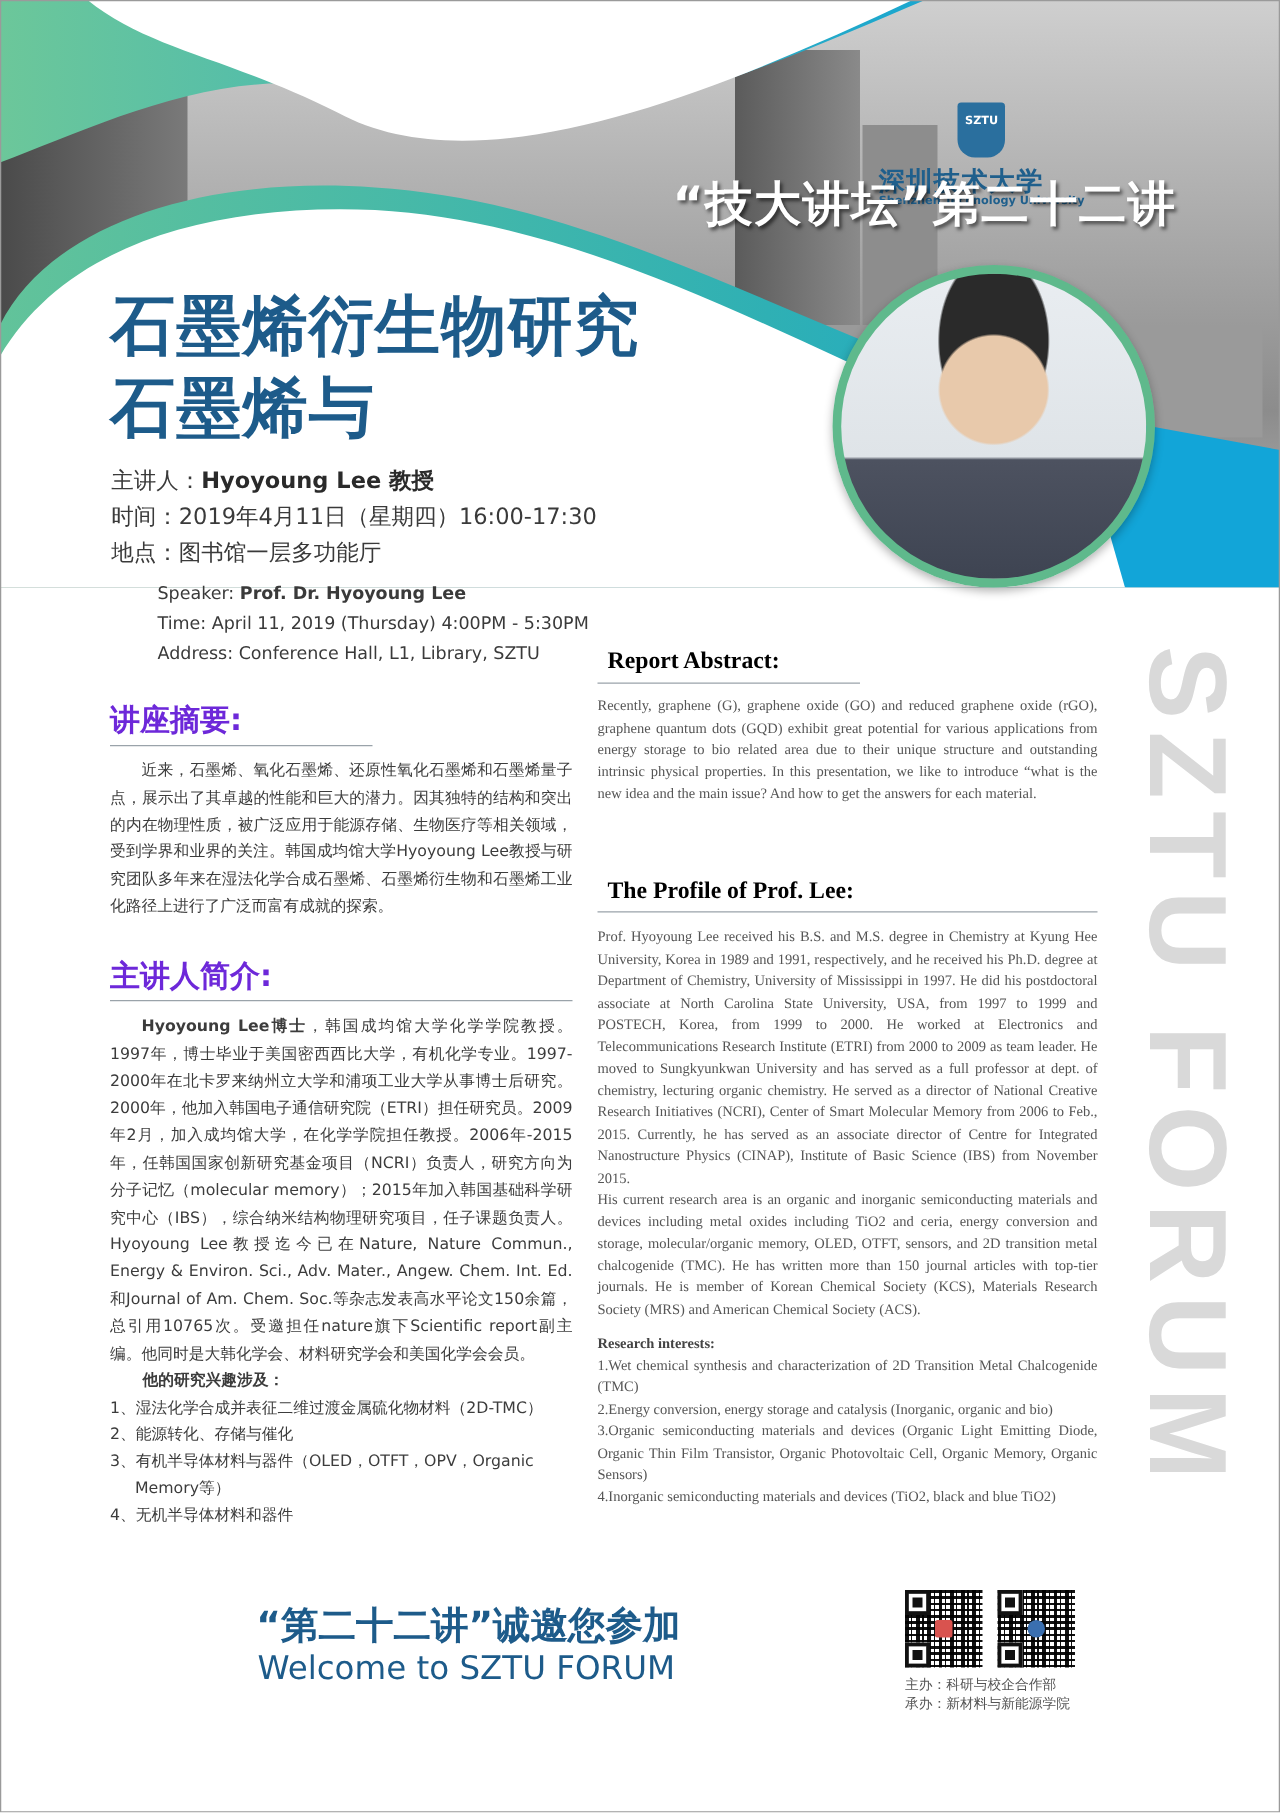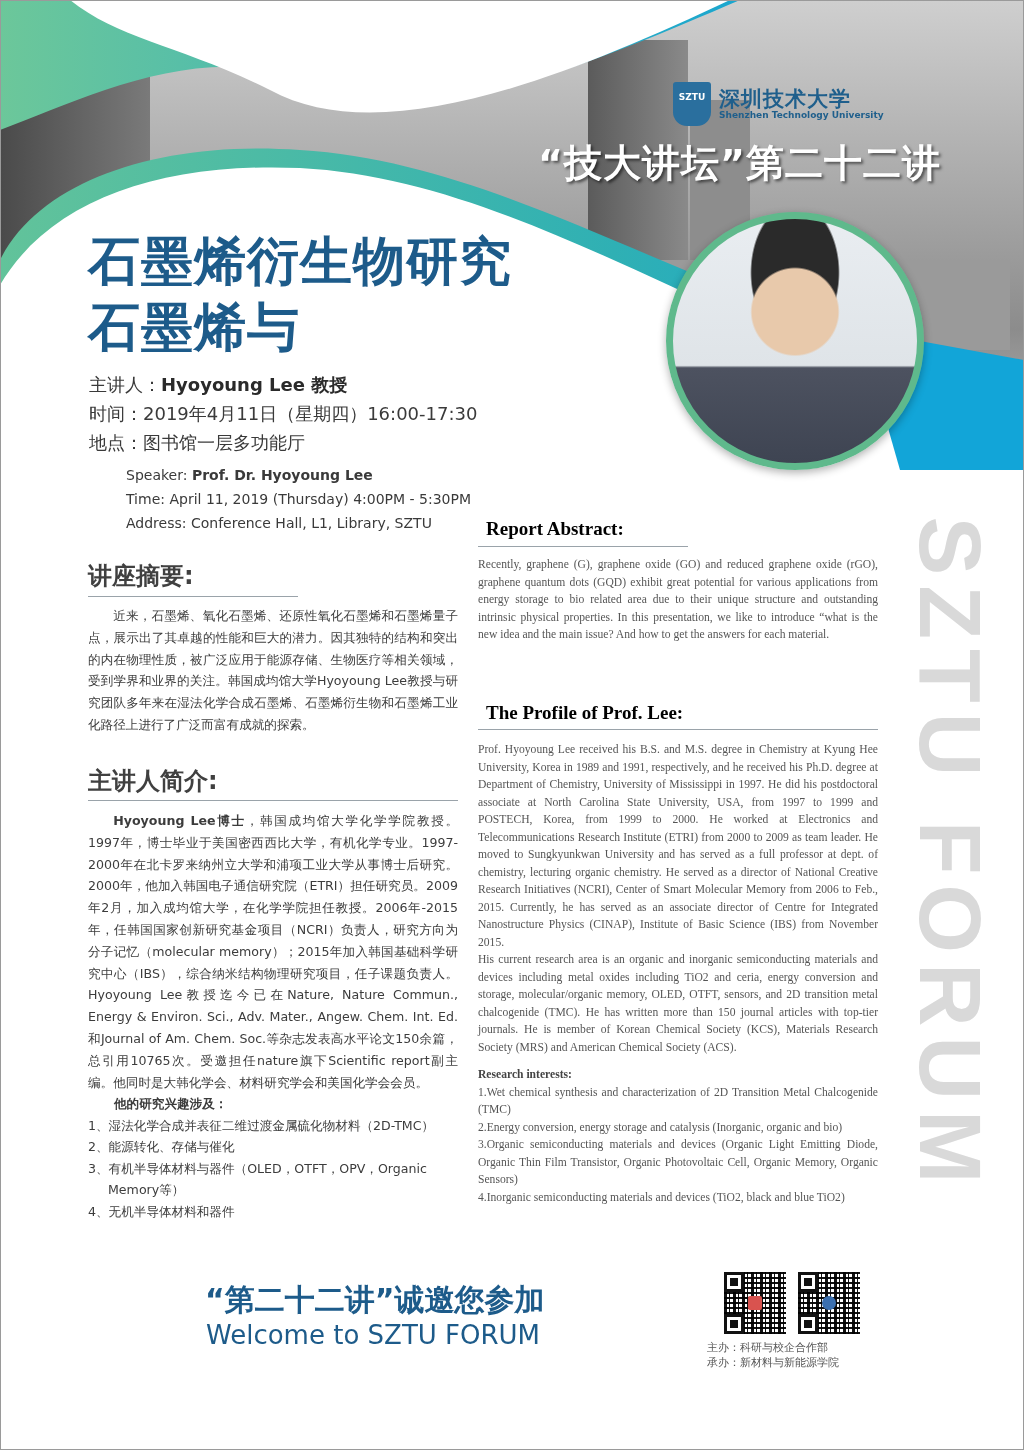--- a/index.html
+++ b/index.html
@@ -8,38 +8,38 @@
     
     .hero{position:absolute;left:0;top:0;width:1024px;height:470px;overflow:hidden;
       background:linear-gradient(180deg,#cfcfcf 0%,#a9a9a9 40%,#8c8c8c 70%,#bdbdbd 100%);}
     .bldg{position:absolute;background:#6e6e6e;}
     .bldg.b1{left:0;top:60px;width:150px;height:230px;background:linear-gradient(90deg,#4a4a4a,#7a7a7a);}
     .bldg.b2{left:100px;top:225px;width:230px;height:90px;background:#7f7f7f;}
     .bldg.b3{left:588px;top:40px;width:100px;height:230px;background:linear-gradient(90deg,#5b5b5b,#8a8a8a);}
     .bldg.b4{left:530px;top:260px;width:480px;height:90px;background:#9a9a9a;}
     .bldg.b5{left:690px;top:100px;width:60px;height:170px;background:#8d8d8d;}
     .hero svg{position:absolute;left:0;top:0;}
-    .logo{position:absolute;left:673px;top:82px;display:flex;align-items:center;gap:8px;}
+    .logo{position:absolute;left:703px;top:82px;display:flex;align-items:center;gap:8px;flex-direction:column;}
     .shield{width:38px;height:44px;background:#2a6f9e;border-radius:3px 3px 14px 14px;color:#fff;font-size:9px;font-weight:bold;display:flex;align-items:flex-start;justify-content:center;padding-top:10px;box-sizing:border-box;}
     .logo-cn{font-size:21px;font-weight:bold;color:#1f5f8c;letter-spacing:1px;line-height:22px;}
     .logo-en{font-size:9px;color:#1f5f8c;font-weight:bold;}
     .series{position:absolute;left:538px;top:138px;font-size:38px;font-weight:bold;color:#ffffff;text-shadow:2px 2px 3px rgba(0,0,0,.55);letter-spacing:1px;}
     
     .portrait{position:absolute;left:666px;top:212px;width:258px;height:258px;border-radius:50%;border:7px solid #5fb98c;box-sizing:border-box;overflow:hidden;
       background:radial-gradient(circle at 50% 38%,#e8c9ab 0 22%,transparent 23%),
         radial-gradient(ellipse at 50% 22%,#2a2a2a 0 25%,transparent 26%),
         linear-gradient(180deg,#e9edf1 0%,#dfe4e8 60%,#4d5260 61%,#3e4452 100%);
       box-shadow:0 3px 8px rgba(0,0,0,.3);z-index:5;}
     
     .title{position:absolute;left:88px;top:228px;font-size:52px;font-weight:bold;color:#1d5b8a;line-height:66px;letter-spacing:1px;z-index:6;}
     .info-cn{position:absolute;left:89px;top:370px;font-size:18px;color:#3a3a3a;line-height:29px;z-index:6;}
     .info-cn b{color:#2a2a2a;}
     .info-en{position:absolute;left:90px;top:463px;font-size:14px;color:#3a3a3a;line-height:24px;z-index:6;margin-left:36px;}
     
-    .sec-cn{position:absolute;left:88px;font-size:24px;font-weight:bold;color:#404040;}
+    .sec-cn{position:absolute;left:88px;font-size:24px;font-weight:bold;color:#6d28d9;}
     .rule{position:absolute;height:1px;background:#9aa3aa;}
     .body-cn{position:absolute;left:88px;width:370px;font-size:12.6px;color:#3c3c3c;line-height:21.8px;text-align:justify;}
     .body-cn p{margin:0;text-indent:2em;}
     .list-cn{position:absolute;left:88px;width:380px;font-size:12.6px;color:#3c3c3c;line-height:21.5px;}
     .list-cn .hd{font-weight:bold;padding-left:26px;}
     .list-cn .it{padding-left:20px;text-indent:-20px;}
     .sec-en{position:absolute;left:486px;font-family:"Liberation Serif",serif;font-size:19px;font-weight:bold;color:#000000;}
     .body-en{position:absolute;left:478px;width:400px;font-family:"Liberation Serif",serif;font-size:11.6px;color:#555;line-height:17.5px;text-align:justify;}
     .body-en p{margin:0;}
     .body-en .hd{font-weight:bold;color:#444;margin-top:10px;}
@@ -49,21 +49,21 @@
     
     .invite{position:absolute;left:205px;top:1280px;font-size:30px;font-weight:bold;color:#1d5b8a;}
     .welcome{position:absolute;left:206px;top:1320px;font-size:26px;color:#1d5b8a;}
     .qr{position:absolute;top:1272px;width:62px;height:62px;background:
       repeating-linear-gradient(90deg,#111 0 3px,#fff 3px 5px,#111 5px 6px,#fff 6px 9px),
       repeating-linear-gradient(0deg,#111 0 2px,#fff 2px 5px);background-blend-mode:multiply;}
     .qr::before,.qr::after{content:"";position:absolute;width:14px;height:14px;border:3px solid #111;background:#fff;box-shadow:inset 0 0 0 3px #fff,inset 0 0 0 10px #111;}
     .qr::before{left:0;top:0;}
     .qr::after{left:0;bottom:0;}
     .qr .dot{position:absolute;left:24px;top:24px;width:14px;height:14px;border-radius:2px;}
-    .org{position:absolute;left:707px;font-size:11px;color:#555;}
+    .org{position:absolute;left:724px;font-size:11px;color:#555;}
   </style>
 </head>
 <body>
 
 <div class="frame"></div>
 
 <div class="hero">
   <div class="bldg b1"></div>
   <div class="bldg b2"></div>
   <div class="bldg b3"></div>

